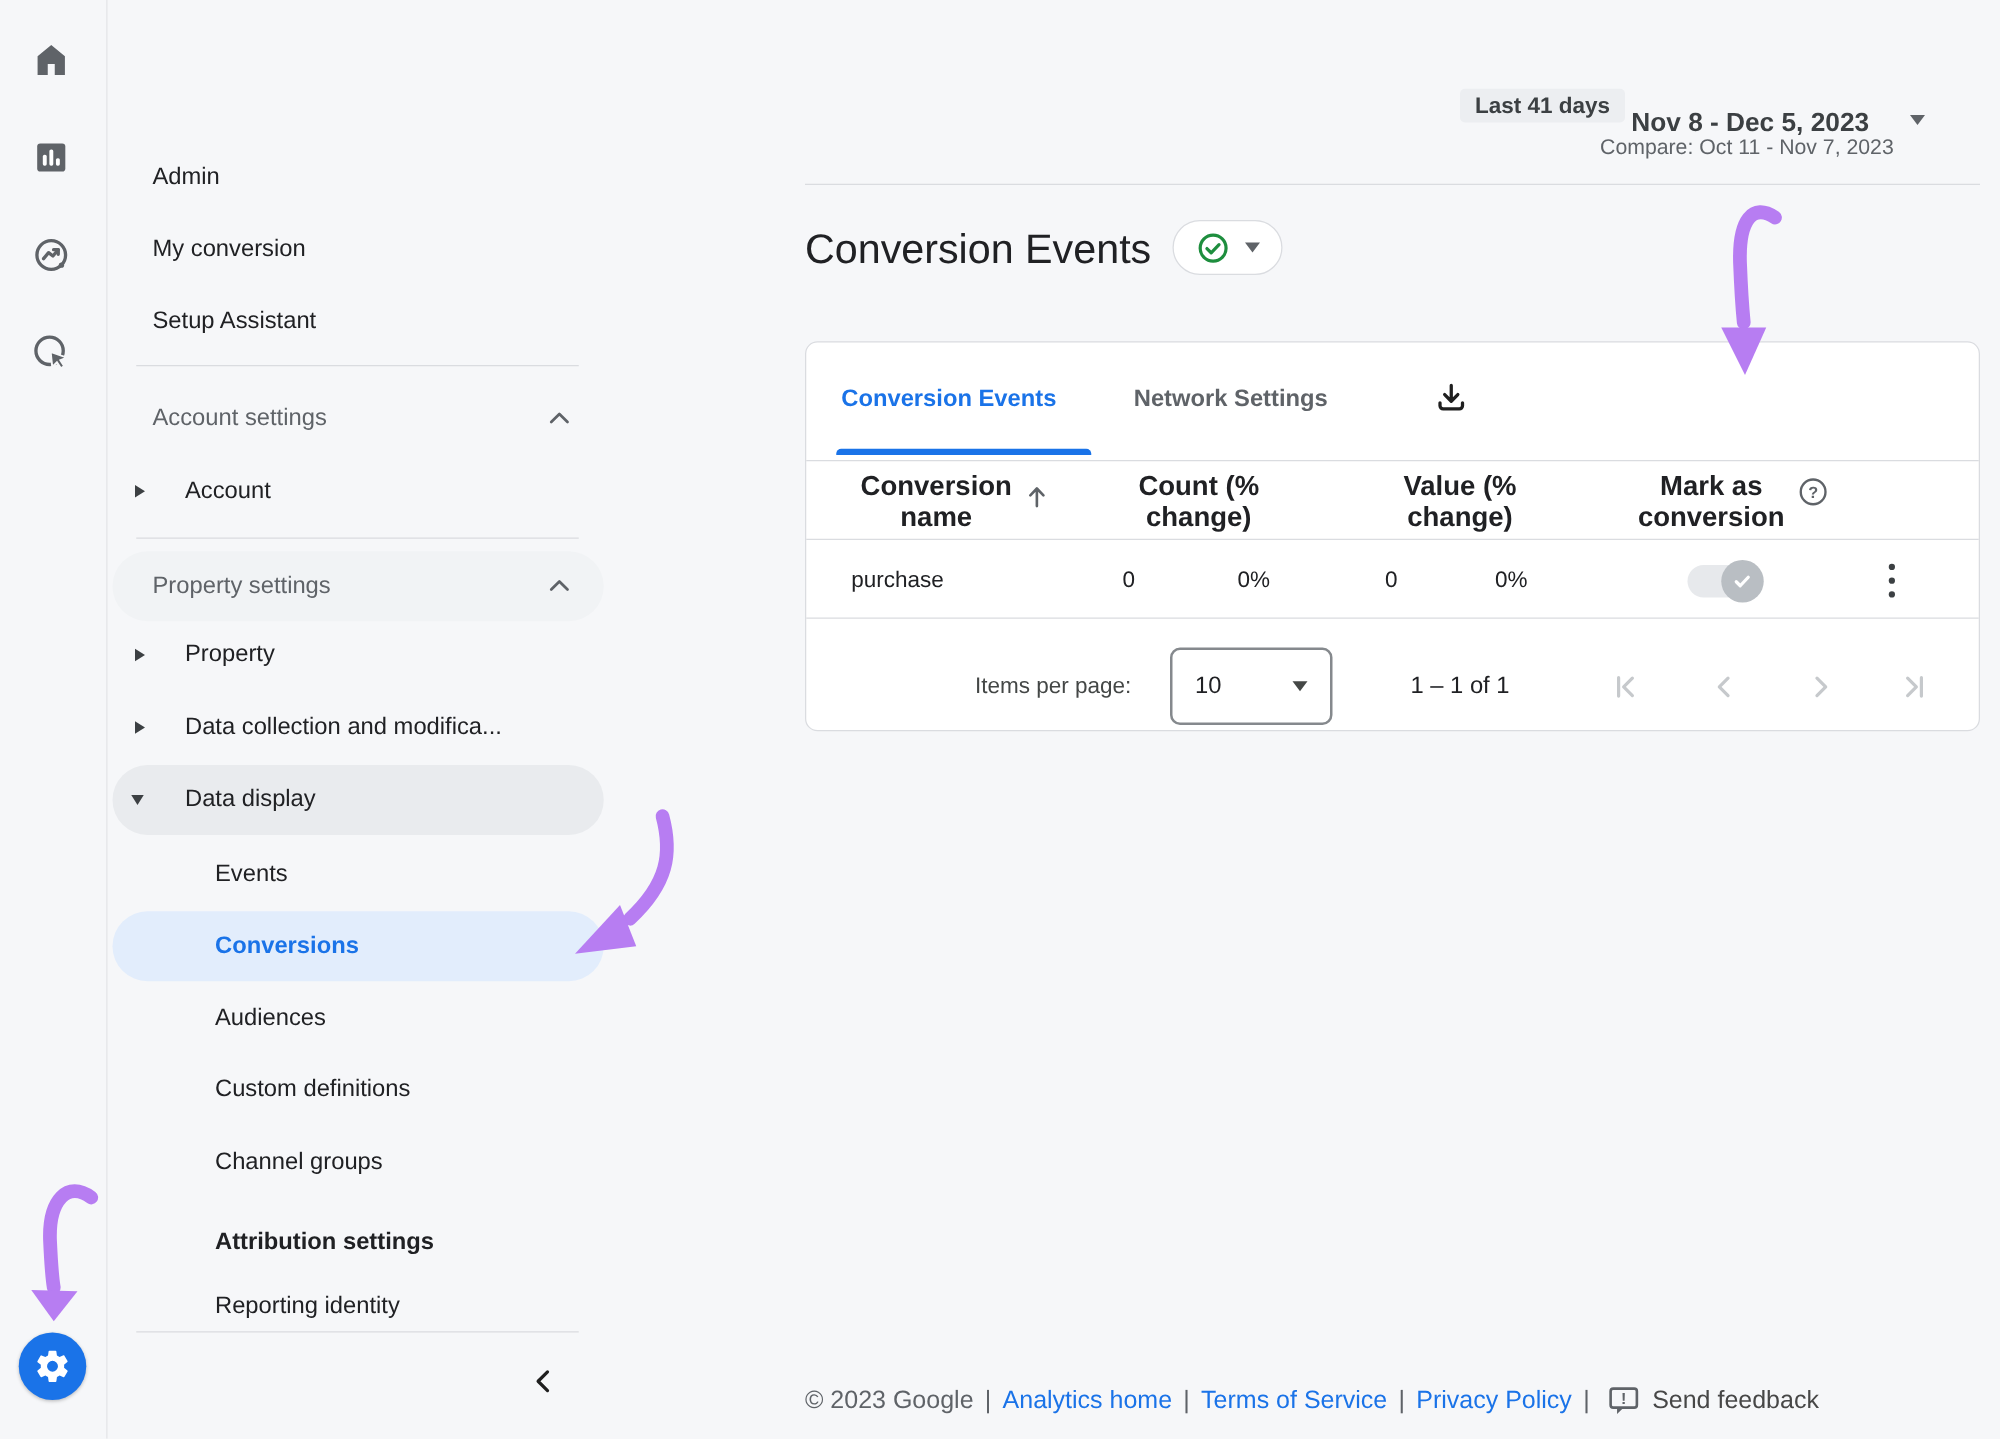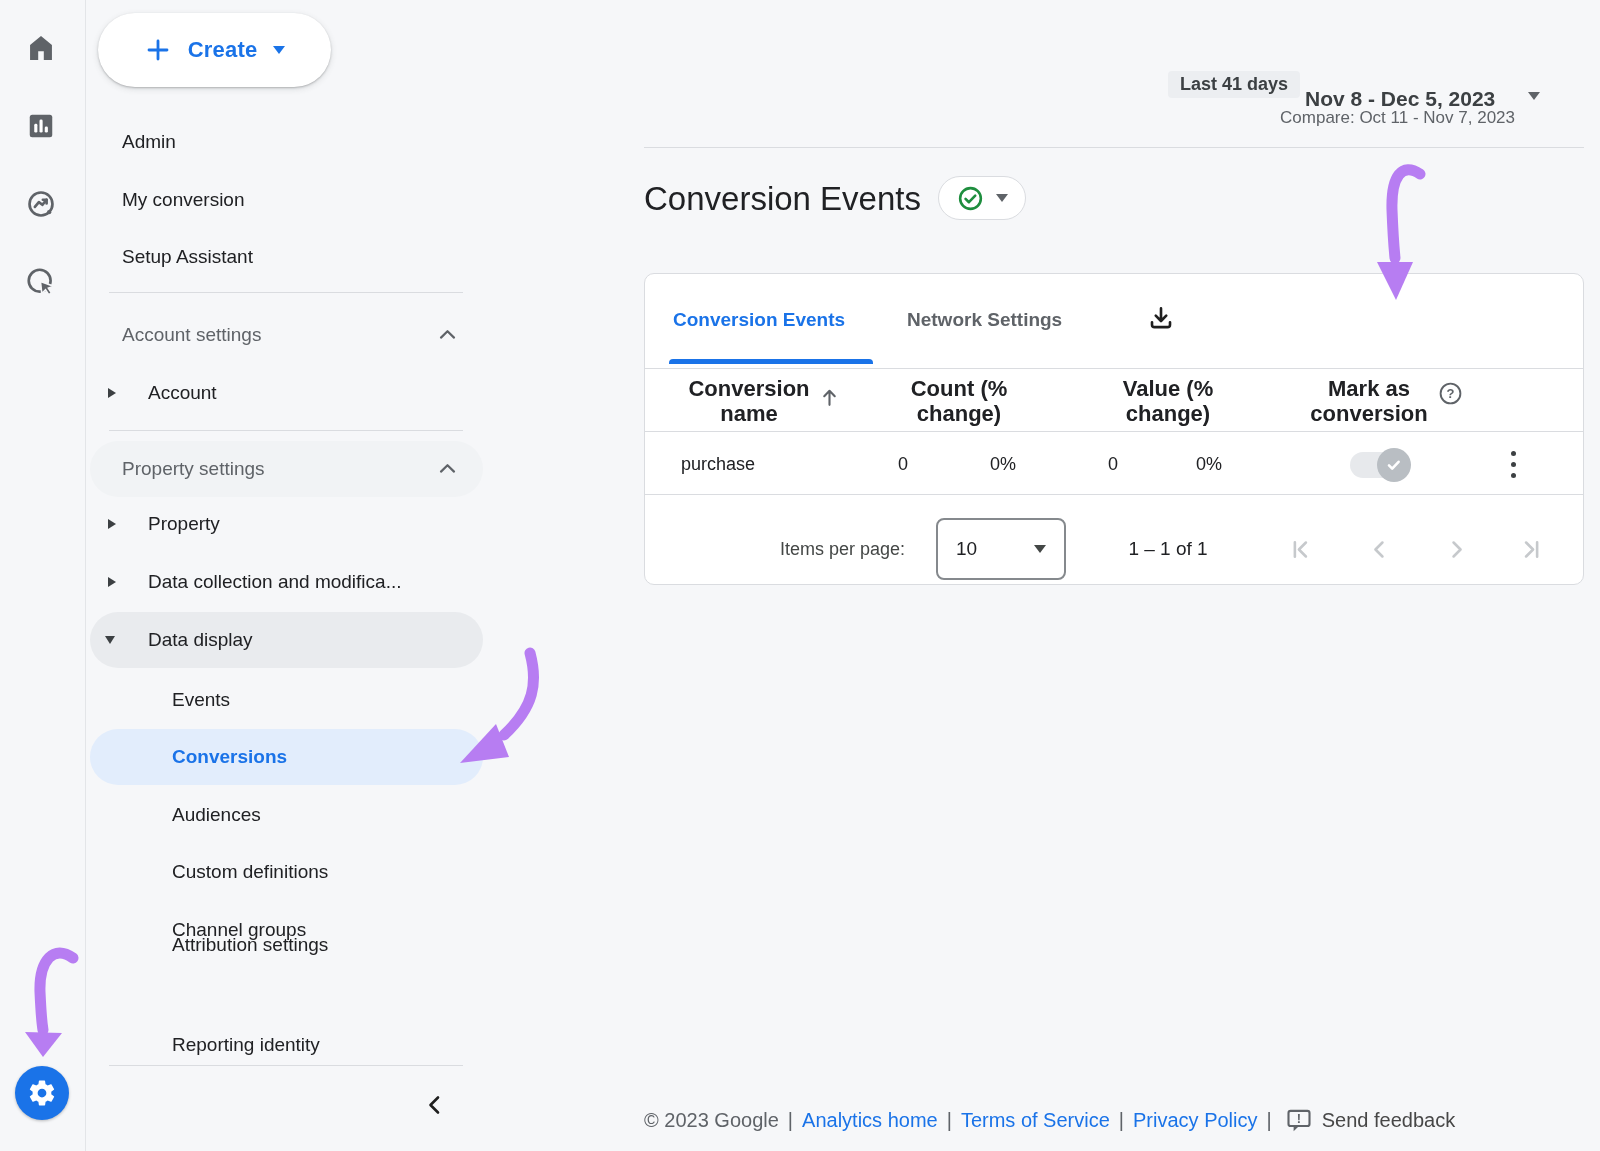--- a/index.html
+++ b/index.html
@@ -108,29 +108,20 @@
   </div>
 
   <div class="gear-fab" style="left:15px; top:1066px;">
     <span>
       <svg width="30" height="30" viewBox="0 0 24 24">
           <path fill="#fff" d="M19.4 13c.04-.33.06-.66.06-1s-.02-.67-.07-1l2.11-1.65c.19-.15.24-.42.12-.64l-2-3.46c-.12-.22-.39-.31-.61-.22l-2.49 1a7.3 7.3 0 0 0-1.69-.98l-.38-2.65A.49.49 0 0 0 14 2h-4c-.25 0-.46.18-.49.42l-.38 2.65c-.61.25-1.17.59-1.69.98l-2.49-1a.5.5 0 0 0-.61.22l-2 3.46c-.13.22-.07.49.12.64L4.56 11c-.05.33-.07.66-.07 1s.02.67.07 1l-2.11 1.65a.5.5 0 0 0-.12.64l2 3.46c.12.22.39.31.61.22l2.49-1c.52.4 1.08.73 1.69.98l.38 2.65c.03.24.24.42.49.42h4c.25 0 .46-.18.49-.42l.38-2.65a7.3 7.3 0 0 0 1.69-.98l2.49 1c.22.09.49 0 .61-.22l2-3.46a.5.5 0 0 0-.12-.64L19.4 13zM12 15.5A3.5 3.5 0 1 1 12 8.5a3.5 3.5 0 0 1 0 7z"></path>
         </svg>
     </span>
   </div>
 
-  <div class="create-pill">
-    <span>
-      <svg width="28" height="28" viewBox="0 0 28 28" fill="none" stroke="#1a73e8" stroke-width="2.8" stroke-linecap="round">
-          <path d="M14 5v18M5 14h18"></path>
-        </svg>
-    </span>
-    <span class="create-label">Create</span>
-    <span class="caret-down caret-blue"></span>
-  </div>
 
   <div class="nav-label" style="left:122px; top:142px;">Admin</div>
   <div class="nav-label" style="left:122px; top:200px;">My conversion</div>
   <div class="nav-label" style="left:122px; top:257px;">Setup Assistant</div>
   <div class="divider-h" style="left:109px; top:292px; width:354px;"></div>
 
   <div class="nav-section" style="left:122px; top:335px;">Account settings</div>
   <span class="abs" style="left:439px; top:329px;">
     <svg width="17" height="11" viewBox="0 0 17 11" fill="none" stroke="#5f6368" stroke-width="2.2" stroke-linecap="round" stroke-linejoin="round">
         <path d="M2 8.6 8.5 2.2 15 8.6"></path>
@@ -157,21 +148,21 @@
   <div class="nav-pill pill-gray" style="top:612px;"></div>
   <span class="tri-d" style="left:105px; top:640px;"></span>
   <div class="nav-label" style="left:148px; top:640px;">Data display</div>
 
   <div class="nav-label" style="left:172px; top:700px;">Events</div>
   <div class="nav-pill pill-blue" style="top:729px;"></div>
   <div class="nav-label" style="left:172px; top:757px; color:#1a73e8; font-weight:700;">Conversions</div>
   <div class="nav-label" style="left:172px; top:815px;">Audiences</div>
   <div class="nav-label" style="left:172px; top:872px;">Custom definitions</div>
   <div class="nav-label" style="left:172px; top:930px;">Channel groups</div>
-  <div class="nav-label" style="left:172px; top:945px;">Attribution settings</div>
+  <div class="nav-label" style="left:172px; top:994px;font-weight:bold;">Attribution settings</div>
   <div class="nav-label" style="left:172px; top:1045px;">Reporting identity</div>
   <div class="divider-h" style="left:109px; top:1065px; width:354px;"></div>
 
   <span class="abs" style="left:424px; top:1094px;">
     <svg width="22" height="22" viewBox="0 0 22 22" fill="none" stroke="#1f1f1f" stroke-width="2.6" stroke-linecap="round" stroke-linejoin="round">
         <path d="M14 3.5 6.5 11 14 18.5"></path>
       </svg>
   </span>
 
   <div class="chip" style="left:1168px; top:71px;">Last 41 days</div>

